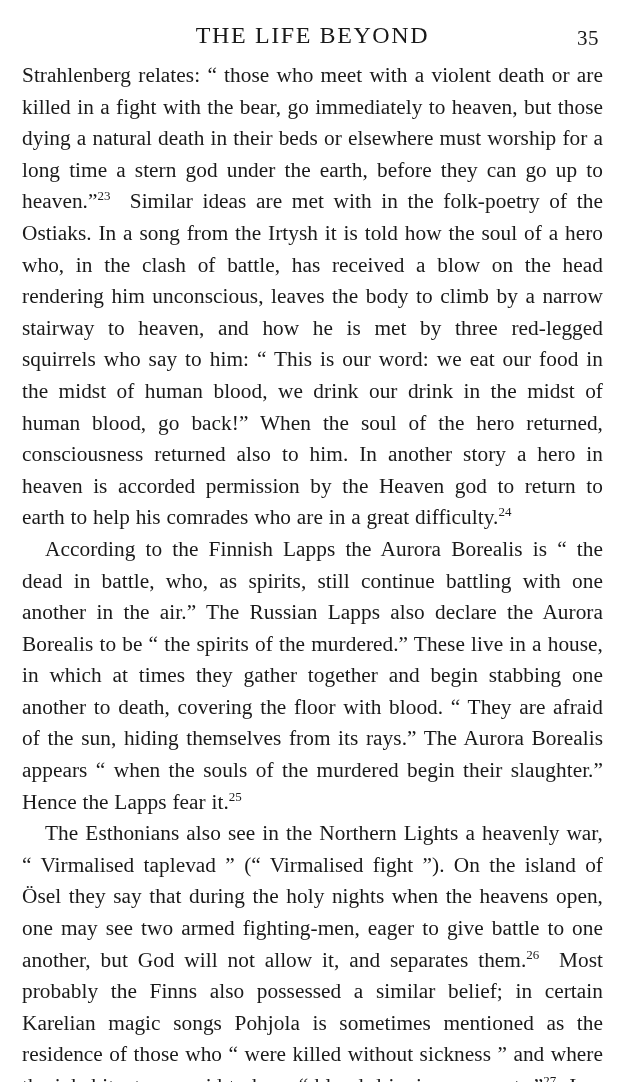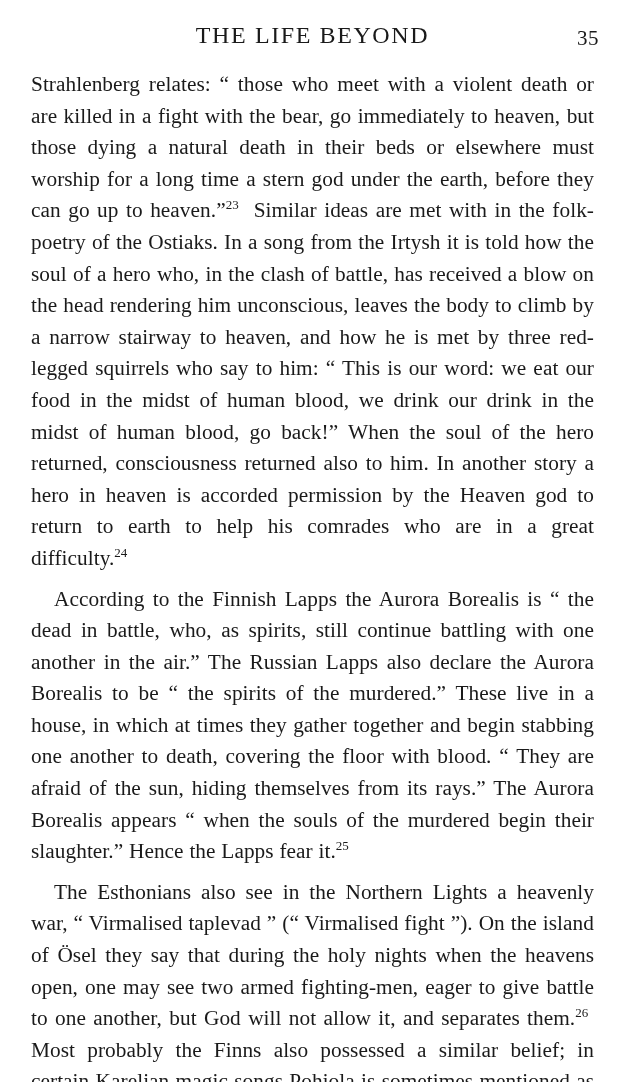--- a/index.html
+++ b/index.html
@@ -46,21 +46,21 @@
   }
   .body-text {
     font-size: 21.3px;
     line-height: 31.6px;
     text-align: justify;
     text-justify: inter-word;
     letter-spacing: 0.05px;
     word-spacing: 0.4px;
   }
   .body-text p {
-    margin: 9px;
+    margin: 0;
   }
   .body-text p.indent {
     text-indent: 23px;
   }
   sup.note {
     font-size: 13px;
     vertical-align: super;
     line-height: 0;
     letter-spacing: 0;
   }

